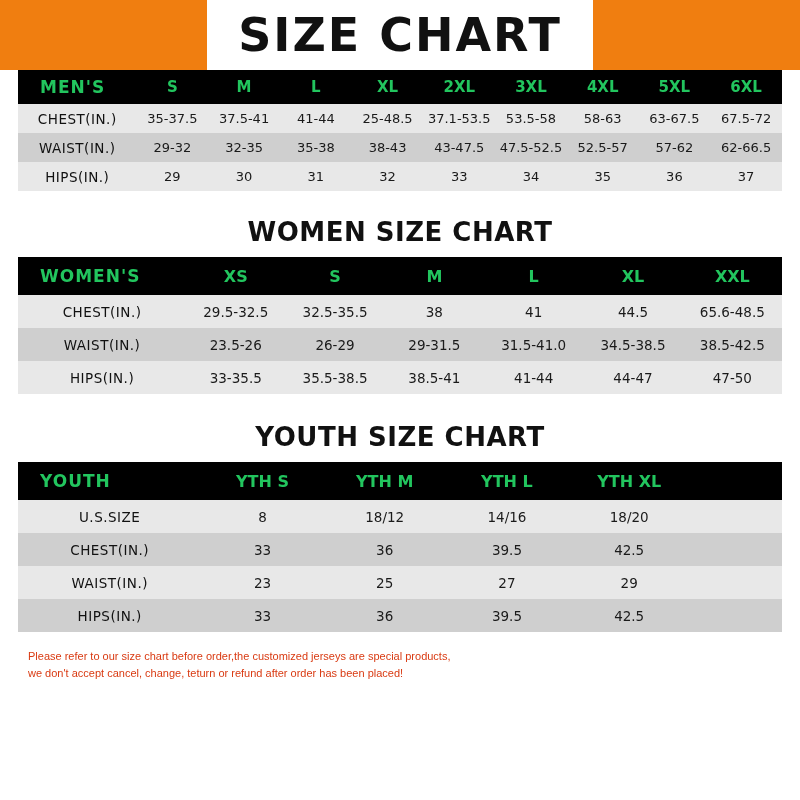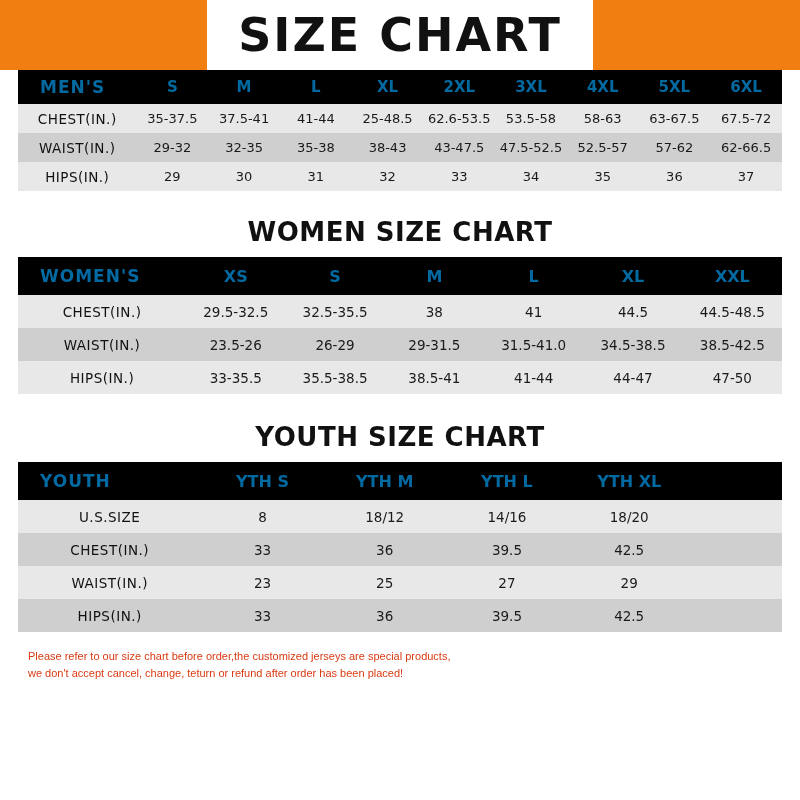--- a/index.html
+++ b/index.html
@@ -85,21 +85,21 @@
     padding: 0;
     margin: 0;
     text-align: center;
     font-family: "DejaVu Sans", sans-serif;
   }
   
   .size-table thead tr {
     background: #000000;
   }
   .size-table thead th {
-    color: #0369a1;
+    color: #22c55e;
     font-weight: bold;
     font-size: 15px;
     height: 34px;
     vertical-align: middle;
   }
   .size-table thead th.corner {
     font-size: 17px;
     letter-spacing: 1px;
     text-align: left;
     padding-left: 22px;
@@ -169,21 +169,21 @@
           <th>6XL</th>
         </tr>
       </thead>
       <tbody>
         <tr class="light">
           <td class="rowhead">CHEST(IN.)</td>
           <td>35-37.5</td>
           <td>37.5-41</td>
           <td>41-44</td>
           <td>25-48.5</td>
-          <td>62.6-53.5</td>
+          <td>37.1-53.5</td>
           <td>53.5-58</td>
           <td>58-63</td>
           <td>63-67.5</td>
           <td>67.5-72</td>
         </tr>
         <tr class="dark">
           <td class="rowhead">WAIST(IN.)</td>
           <td>29-32</td>
           <td>32-35</td>
           <td>35-38</td>
@@ -227,21 +227,21 @@
         </tr>
       </thead>
       <tbody>
         <tr class="light">
           <td class="rowhead">CHEST(IN.)</td>
           <td>29.5-32.5</td>
           <td>32.5-35.5</td>
           <td>38</td>
           <td>41</td>
           <td>44.5</td>
-          <td>44.5-48.5</td>
+          <td>65.6-48.5</td>
         </tr>
         <tr class="dark">
           <td class="rowhead">WAIST(IN.)</td>
           <td>23.5-26</td>
           <td>26-29</td>
           <td>29-31.5</td>
           <td>31.5-41.0</td>
           <td>34.5-38.5</td>
           <td>38.5-42.5</td>
         </tr>

